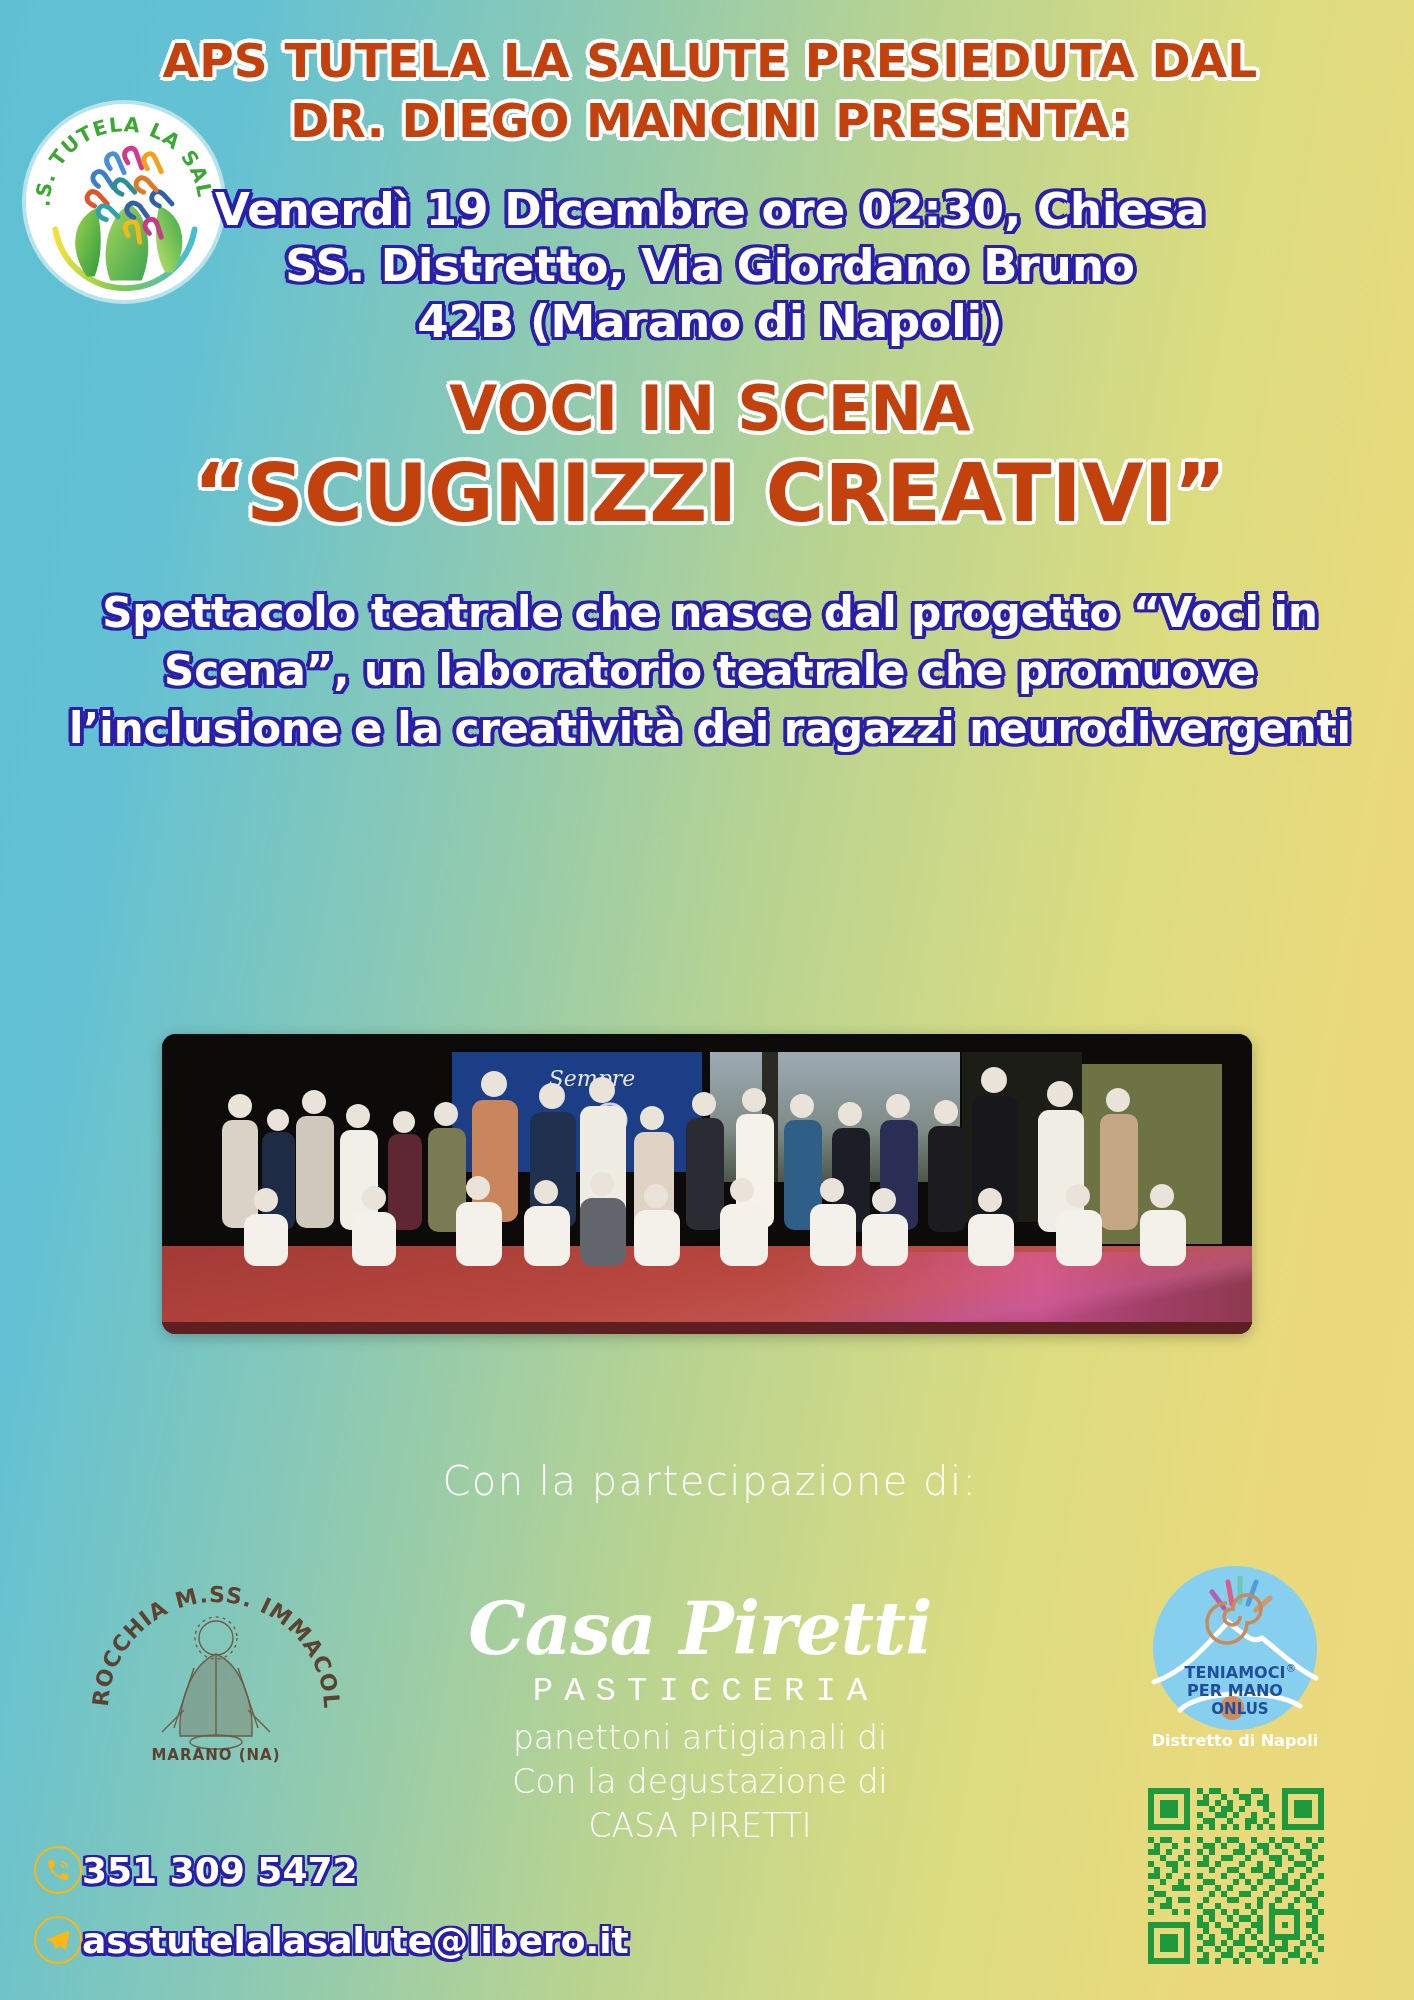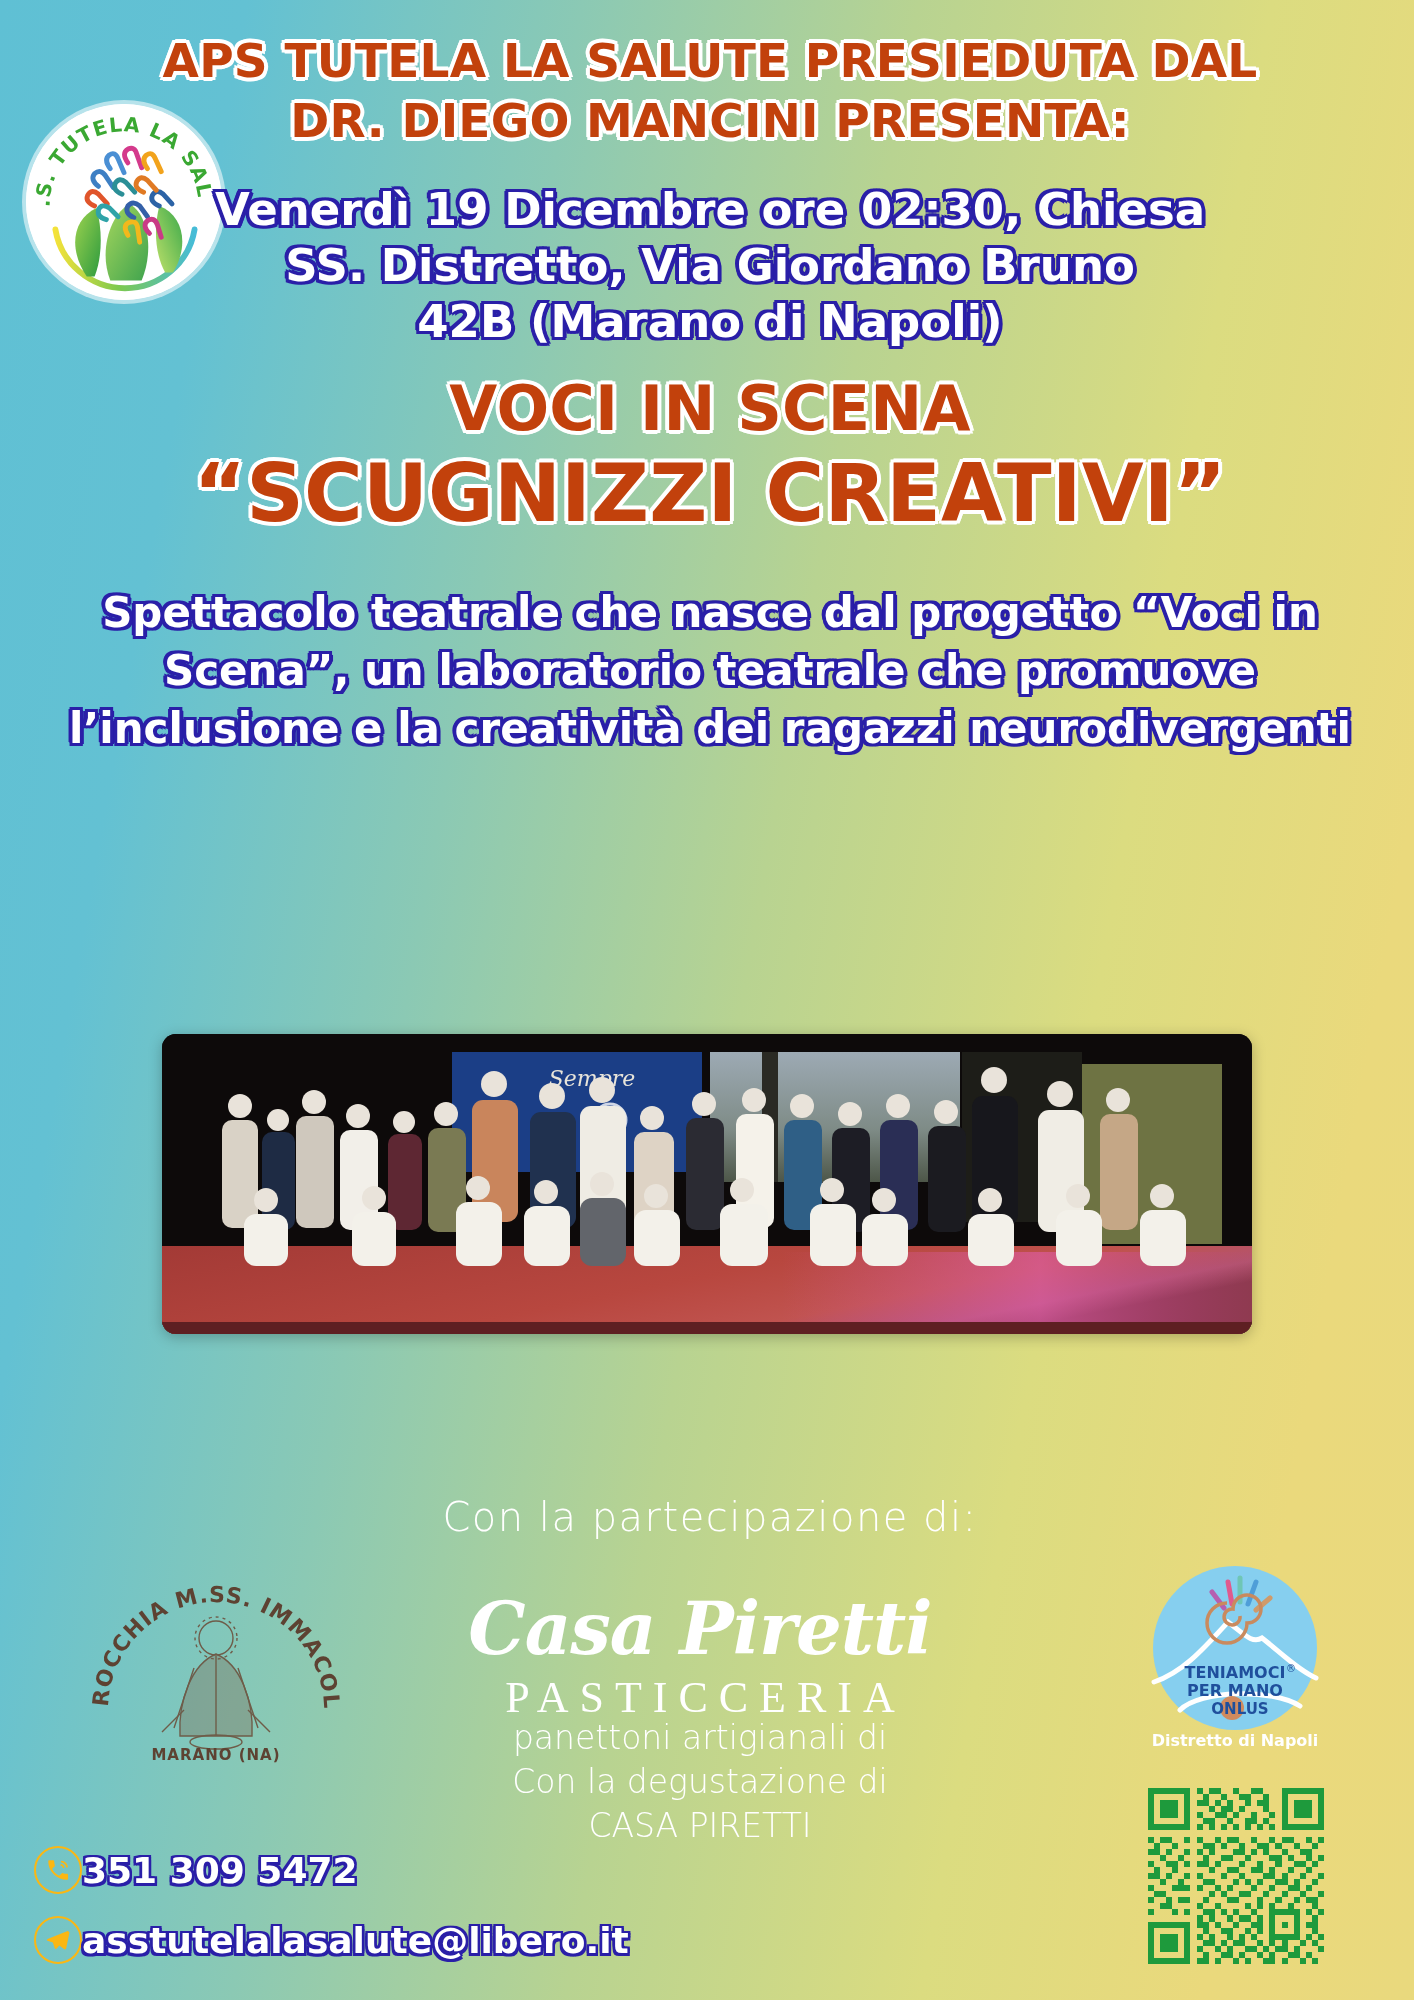--- a/index.html
+++ b/index.html
@@ -58,37 +58,36 @@
     border-radius:14px;overflow:hidden;background:#120d0c;
     box-shadow:0 3px 14px rgba(0,0,0,.25);
   }
   .photo-frame svg{display:block;width:100%;height:100%;}
 
   
   #participation{
     position:absolute;left:130px;top:1458px;width:1160px;text-align:center;
     color:#ffffff;font-size:40px;letter-spacing:1.5px;font-weight:300;
     font-family:"DejaVu Sans",sans-serif;
-    margin-top:36px;
   }
 
   
   .parish-logo{position:absolute;left:66px;top:1560px;width:300px;height:205px;}
   .parish-logo svg{display:block;width:100%;height:100%;}
 
   .piretti{
     position:absolute;left:420px;top:1590px;width:560px;text-align:center;color:#fff;
   }
   .piretti .script{
     font-family:"DejaVu Serif",serif;font-style:italic;font-weight:700;
     font-size:72px;line-height:78px;letter-spacing:-1px;
   }
   .piretti .sub{
-    font-family:Liberation Serif, serif;font-weight:300;
-    font-size:44px;letter-spacing:11px;margin-top:4px;padding-left:11px;
+    font-family:Liberation Mono, monospace;font-weight:300;
+    font-size:34px;letter-spacing:11px;margin-top:4px;padding-left:11px;
   }
   .piretti-note{
     position:absolute;left:380px;top:1716px;width:640px;text-align:center;color:#fff;
     font-family:"DejaVu Sans",sans-serif;font-weight:300;
     font-size:33px;line-height:44px;
   }
 
   .teniamoci{position:absolute;left:1140px;top:1560px;width:190px;height:195px;}
   .teniamoci svg{display:block;width:100%;height:100%;}
 

